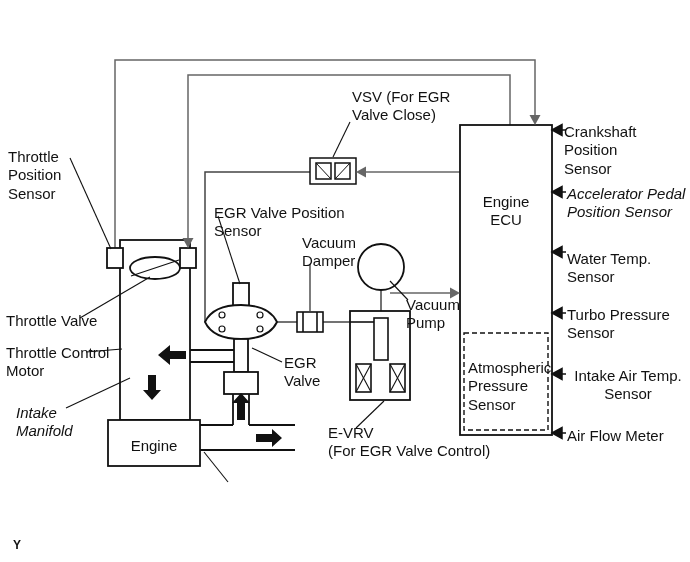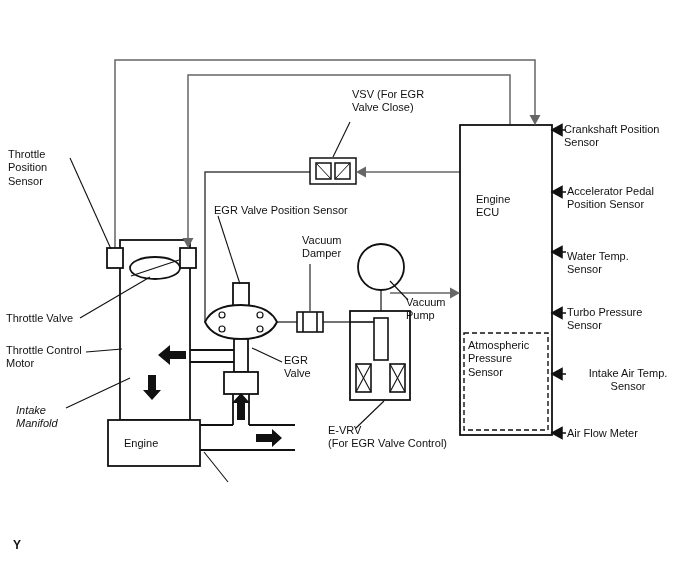--- a/index.html
+++ b/index.html
@@ -1,21 +1,21 @@
 <!DOCTYPE html>
 <html><head>
 <meta charset="utf-8">
 <style>
   * { margin:0; padding:0; box-sizing:border-box; }
   html,body { background:#ffffff; }
   body { font-family:"Liberation Sans", sans-serif; }
   .stage { position:relative; width:690px; height:562px; background:#fff; overflow:hidden; }
   .stage svg { position:absolute; left:0; top:0; }
-  .lbl { position:absolute; font-size:11px; line-height:1.22; color:#111; white-space:pre-line; }
-  .lbl.center { text-align:left;margin-left:16px; }
+  .lbl { position:absolute; font-size:15px; line-height:1.22; color:#111; white-space:pre-line; }
+  .lbl.center { text-align:center; }
   .corner { font-size:12px; font-weight:bold; }
 </style>
 </head>
 <body>
 
 <div class="stage">
 
   <svg width="690" height="562" viewBox="0 0 690 562">
 
     <g stroke="#666" fill="none" stroke-width="1.5">
@@ -147,34 +147,34 @@
   <div class="lbl" style="left:352px; top:88px;  width:122px;">VSV (For EGR
 Valve Close)</div>
   <div class="lbl" style="left:8px;   top:148px; width:72px;">Throttle
 Position
 Sensor</div>
   <div class="lbl" style="left:214px; top:204px; width:180px;">EGR Valve Position Sensor</div>
   <div class="lbl center" style="left:460px; top:193px; width:92px;">Engine
 ECU</div>
   <div class="lbl" style="left:564px; top:123px; width:122px;">Crankshaft Position
 Sensor</div>
-  <div class="lbl" style="left:567px; top:185px; width:122px;">Accelerator Pedal
+  <div class="lbl" style="left:567px; top:185px; width:122px;font-style:italic;">Accelerator Pedal
 Position Sensor</div>
   <div class="lbl" style="left:567px; top:244px; width:122px;margin-top:6px;">Water Temp.
 Sensor</div>
   <div class="lbl" style="left:302px; top:234px; width:70px;">Vacuum
 Damper</div>
   <div class="lbl" style="left:6px;   top:312px; width:100px;">Throttle Valve</div>
   <div class="lbl" style="left:406px; top:296px; width:62px;">Vacuum
 Pump</div>
   <div class="lbl" style="left:567px; top:306px; width:122px;">Turbo Pressure
 Sensor</div>
   <div class="lbl" style="left:6px;   top:344px; width:110px;">Throttle Control
 Motor</div>
-  <div class="lbl" style="left:468px; top:339px; width:80px;">Atmospheric
+  <div class="lbl" style="left:468px; top:359px; width:80px;">Atmospheric
 Pressure
 Sensor</div>
   <div class="lbl" style="left:284px; top:354px; width:50px;">EGR
 Valve</div>
   <div class="lbl" style="left:567px; top:367px; width:122px;text-align:center;">Intake Air Temp.
 Sensor</div>
   <div class="lbl" style="left:16px;  top:404px; width:70px;font-style:italic;">Intake
 Manifold</div>
   <div class="lbl center" style="left:108px; top:437px; width:92px;">Engine</div>
   <div class="lbl" style="left:328px; top:424px; width:170px;">E-VRV

